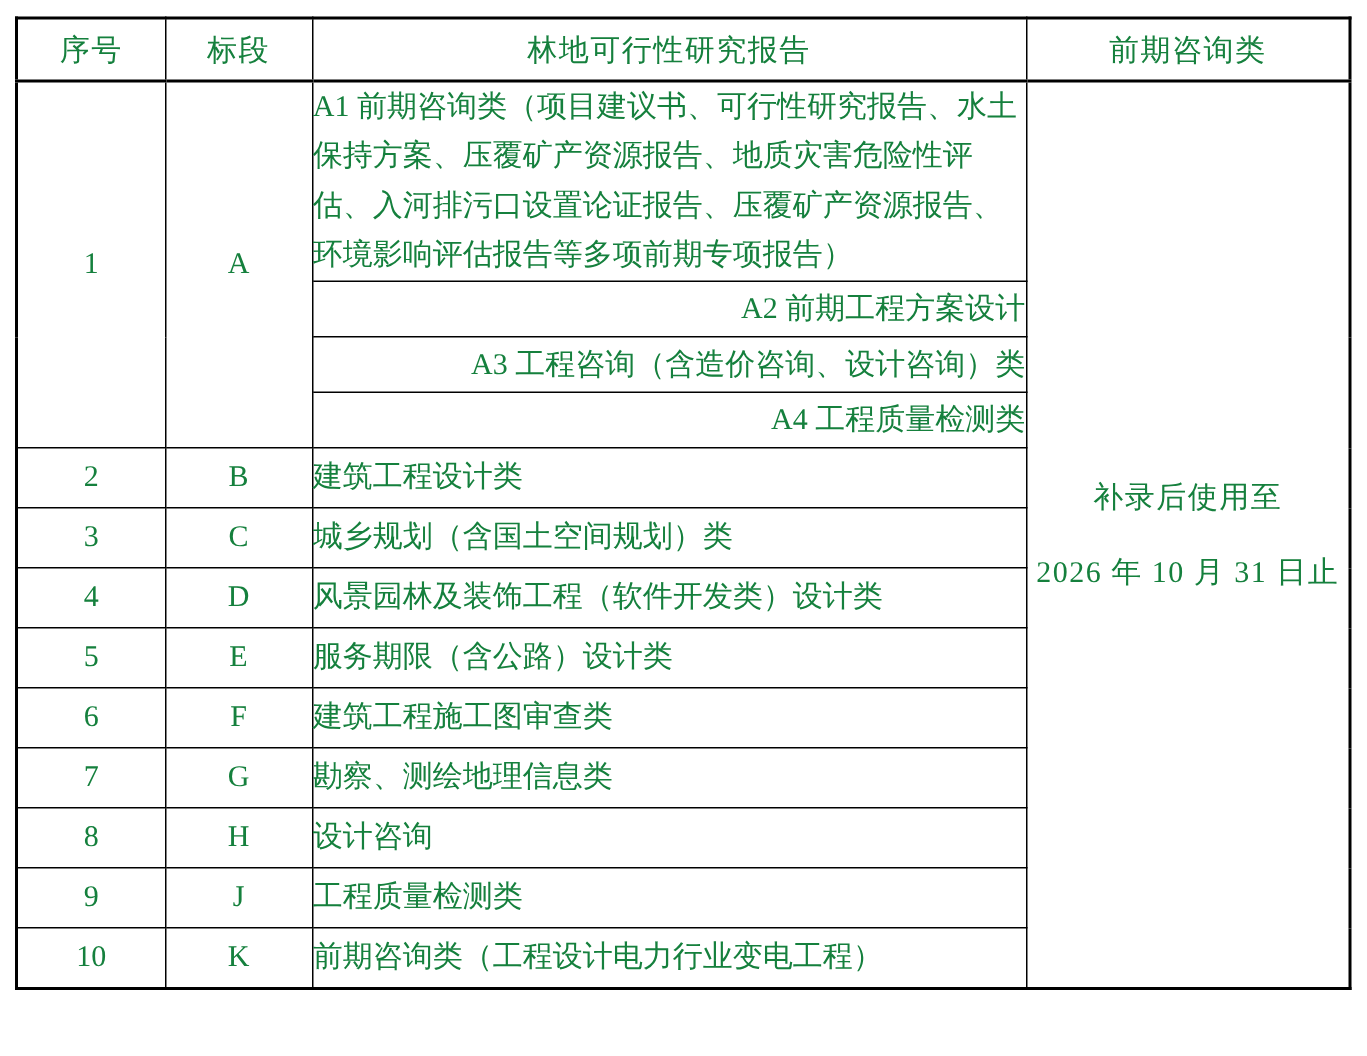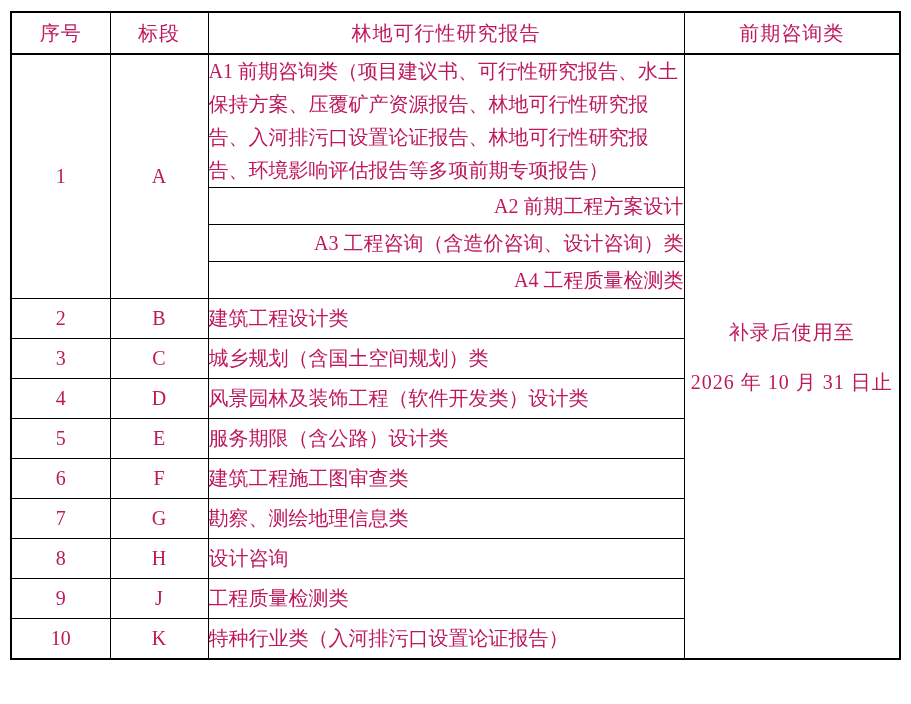--- a/index.html
+++ b/index.html
@@ -15,21 +15,21 @@
     background: #ffffff;
     box-sizing: border-box;
     padding: 11px 12px 12px 10px;
   }
   table.coop-table {
     width: 889px;
     border-collapse: collapse;
     table-layout: fixed;
     border: 2px solid #000000;
     font-size: 20px;
-    color: #be185d;
+    color: #15803d;
   }
   .coop-table col.c-seq   { width: 99px;  }
   .coop-table col.c-lot   { width: 98px;  }
   .coop-table col.c-type  { width: 476px; }
   .coop-table col.c-period{ width: 216px; }
 
   .coop-table th, .coop-table td {
     border: 1px solid #000000;
     padding: 0;
     vertical-align: middle;
@@ -74,21 +74,21 @@
         <th>序号</th>
         <th>标段</th>
         <th>林地可行性研究报告</th>
         <th>前期咨询类</th>
       </tr>
     </thead>
     <tbody>
       <tr>
         <td rowspan="4" class="cell-center">1</td>
         <td rowspan="4" class="cell-center">A</td>
-        <td class="cell-type multiline-type">A1 前期咨询类（项目建议书、可行性研究报告、水土保持方案、压覆矿产资源报告、林地可行性研究报告、入河排污口设置论证报告、林地可行性研究报告、环境影响评估报告等多项前期专项报告）</td>
+        <td class="cell-type multiline-type">A1 前期咨询类（项目建议书、可行性研究报告、水土保持方案、压覆矿产资源报告、地质灾害危险性评估、入河排污口设置论证报告、压覆矿产资源报告、环境影响评估报告等多项前期专项报告）</td>
         <td rowspan="13" class="period-cell">
           <div>补录后使用至</div>
           <div>2026 年 10 月 31 日止</div>
         </td>
       </tr>
       <tr class="sub-row">
         <td class="cell-type">A2 前期工程方案设计</td>
       </tr>
       <tr class="sub-row">
         <td class="cell-type">A3 工程咨询（含造价咨询、设计咨询）类</td>
@@ -133,17 +133,17 @@
         <td class="cell-type">设计咨询</td>
       </tr>
       <tr class="body-row">
         <td class="cell-center">9</td>
         <td class="cell-center">J</td>
         <td class="cell-type">工程质量检测类</td>
       </tr>
       <tr class="body-row">
         <td class="cell-center">10</td>
         <td class="cell-center">K</td>
-        <td class="cell-type">特种行业类（入河排污口设置论证报告）</td>
+        <td class="cell-type">前期咨询类（工程设计电力行业变电工程）</td>
       </tr>
     </tbody>
   </table>
 </div>
 
 </body></html>

